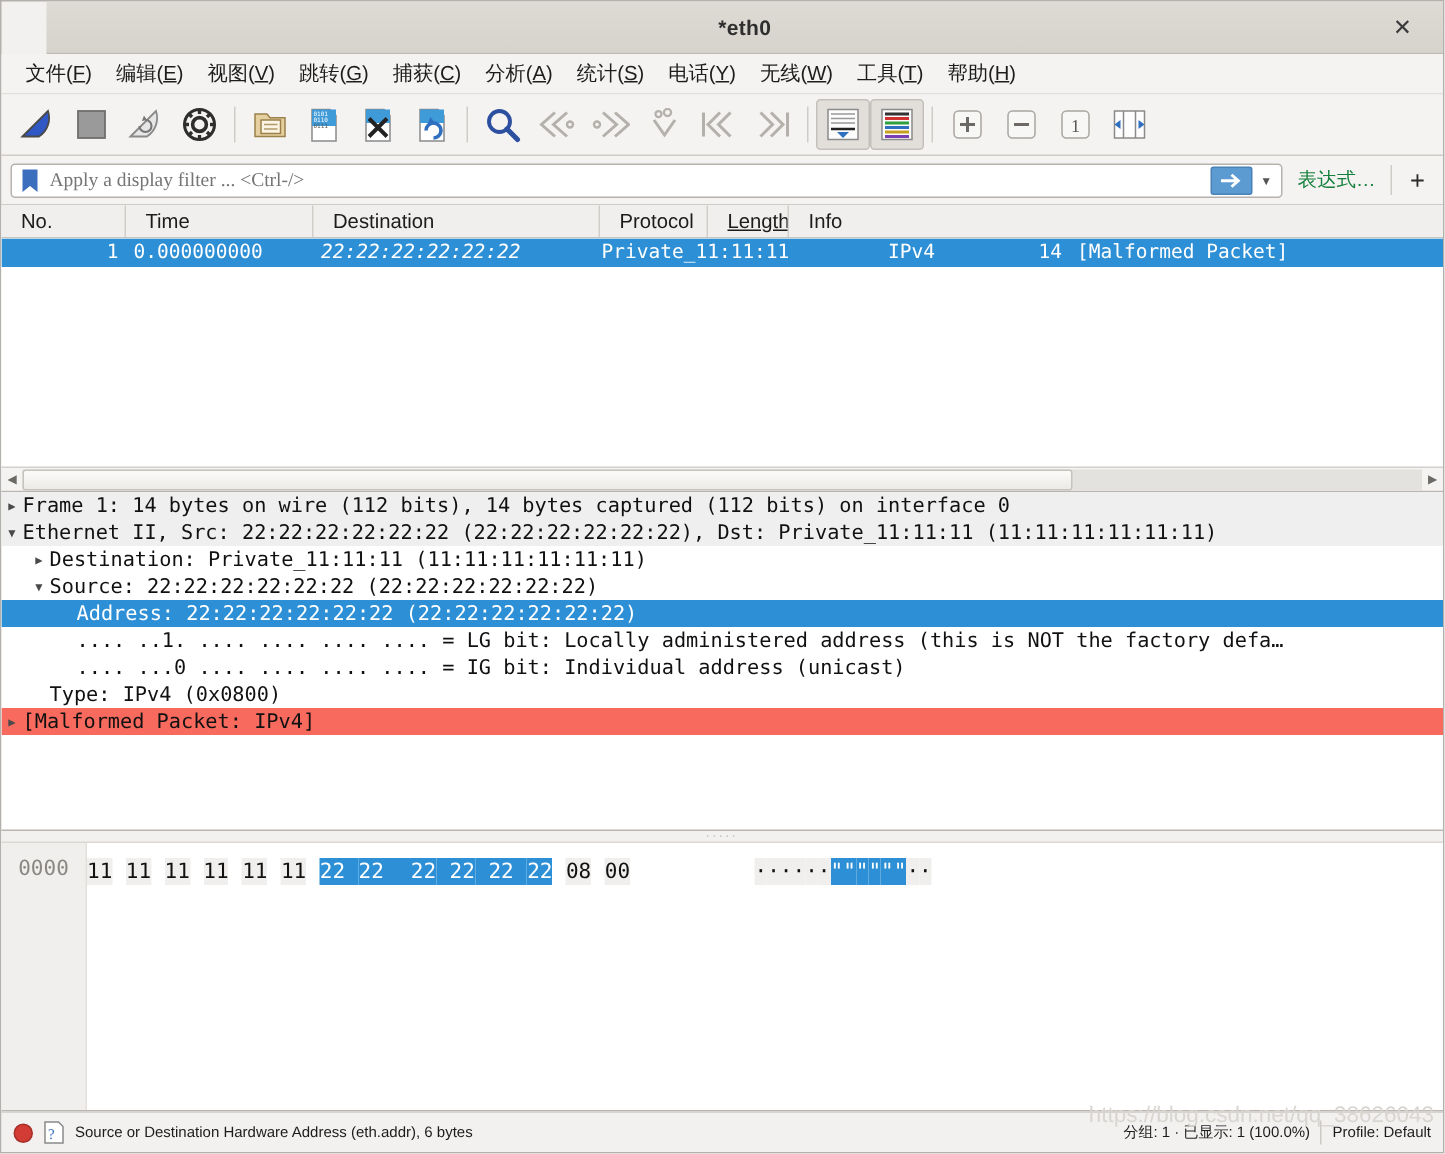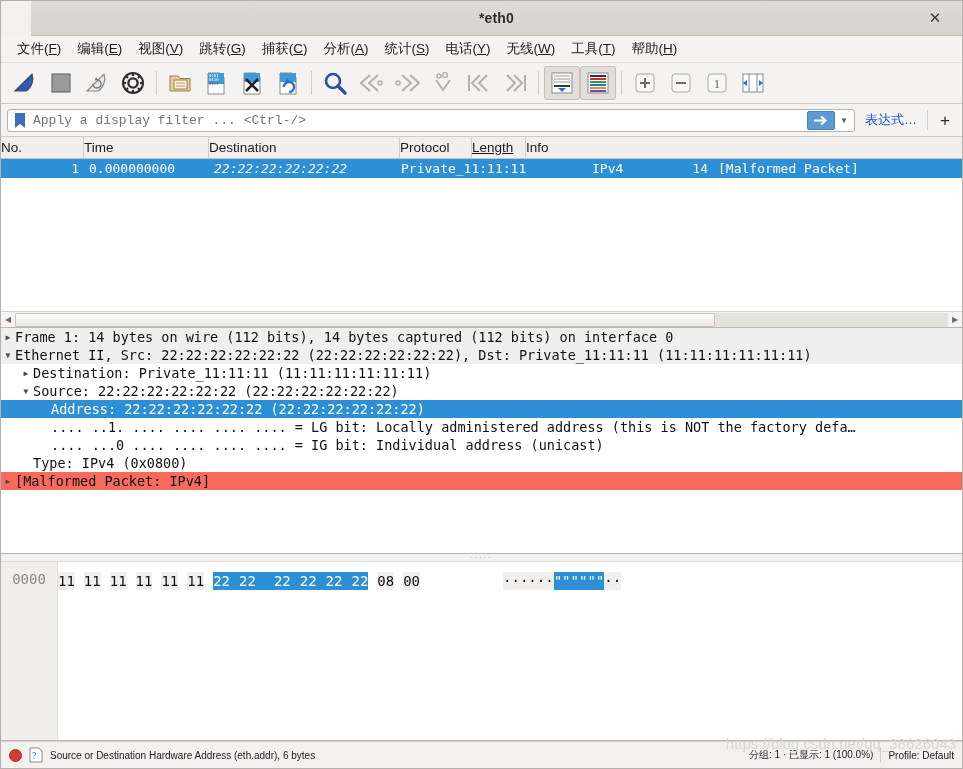--- a/index.html
+++ b/index.html
@@ -34,34 +34,34 @@
   .tb.sel{background:#e2dfda;border:1px solid #c3bfba;border-radius:3px;box-sizing:border-box;}
   .tbsep{width:1px;height:24px;background:#cfccc7;margin:0 5px;}
 
   
   .filterbar{height:32px;flex:0 0 32px;display:flex;align-items:center;
     background:#f4f3f1;border-bottom:1px solid #cfccc7;padding:0 6px;gap:6px;}
   .filterbox{flex:1;height:23px;background:#fff;border:1px solid #b6b2ad;border-radius:3px;
     display:flex;align-items:center;padding:0 3px;box-sizing:border-box;}
   .bookmark{width:14px;height:17px;margin:0 4px 0 2px;flex:0 0 14px;}
   .filterinput{flex:1;border:none;outline:none;background:transparent;font-size:13px;
-    color:#8b5cf6;font-family:Liberation Mono, monospace;height:19px;}
+    color:#8b5cf6;font-family:Liberation Serif, serif;height:19px;}
   .goarrow{width:26px;height:17px;background:#5c9ad2;border:1px solid #4a82b5;border-radius:2px;
     display:flex;align-items:center;justify-content:center;margin-right:2px;}
   .dropcaret{width:14px;display:flex;align-items:center;justify-content:center;font-size:8px;color:#555;}
-  .expr{font-size:13px;color:#1d4ed8;padding:0 4px;white-space:nowrap;cursor:pointer;}
+  .expr{font-size:13px;color:#15803d;padding:0 4px;white-space:nowrap;cursor:pointer;}
   .vsep{width:1px;height:20px;background:#cfccc7;}
   .plusbtn{font-size:17px;color:#2b2b2b;padding:0 6px;cursor:pointer;line-height:1;}
 
   
   .pktlist{flex:0 0 190px;display:flex;flex-direction:column;background:#fff;
     border-bottom:1px solid #b9b5b0;position:relative;}
   .colhdr{height:22px;flex:0 0 22px;display:flex;background:#f0efed;
     border-bottom:1px solid #c8c5c0;box-sizing:border-box;}
-  .colhdr .c{display:flex;align-items:center;padding-left:0;font-size:13.5px;color:#1c1c1c;
+  .colhdr .c{display:flex;align-items:center;padding-left:13px;font-size:13.5px;color:#1c1c1c;
     border-right:1px solid #d2cfca;box-sizing:border-box;cursor:pointer;overflow:hidden;white-space:nowrap;}
   .rows{flex:1;background:#fff;overflow:hidden;}
   .prow{height:19px;display:flex;align-items:center;font-family:"DejaVu Sans Mono","Liberation Mono",monospace;
     font-size:13px;color:#fff;}
   .prow.sel{background:#2d8fd5;}
   .prow .c{padding:0 5px;box-sizing:border-box;white-space:nowrap;overflow:hidden;}
   .ralign{text-align:right;justify-content:flex-end;}
   .hscroll{height:16px;flex:0 0 16px;background:#f4f3f1;border-top:1px solid #d5d2cd;
     display:flex;align-items:center;box-sizing:border-box;}
   .hsbtn{width:14px;height:14px;display:flex;align-items:center;justify-content:center;font-size:8px;color:#6d6a66;}

